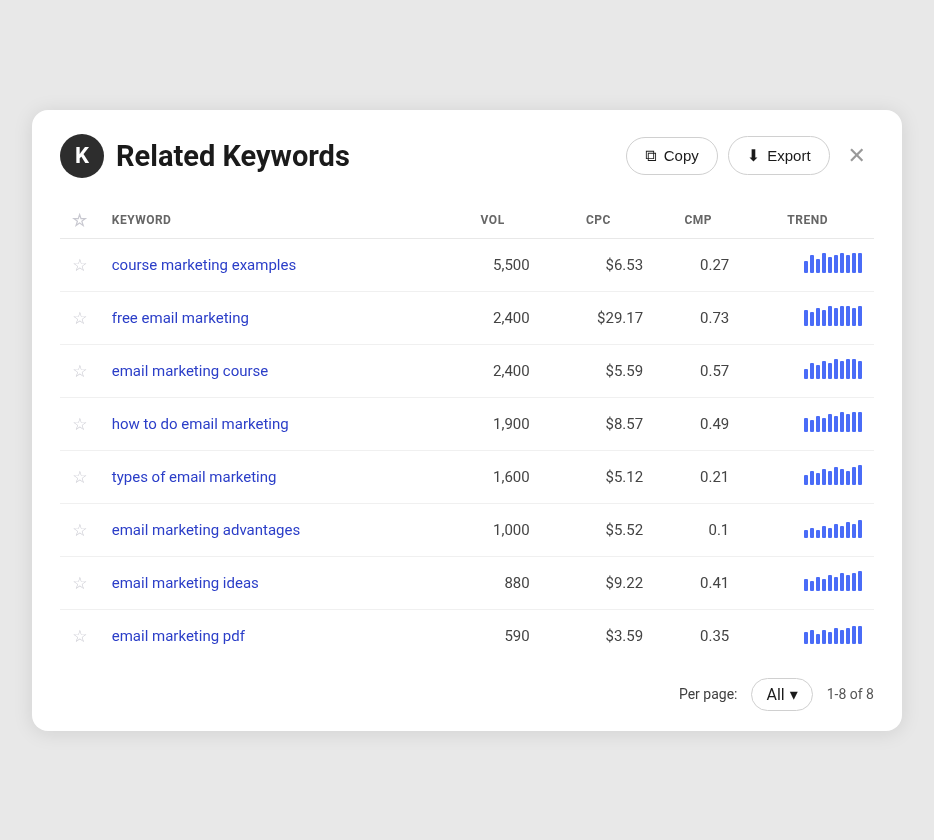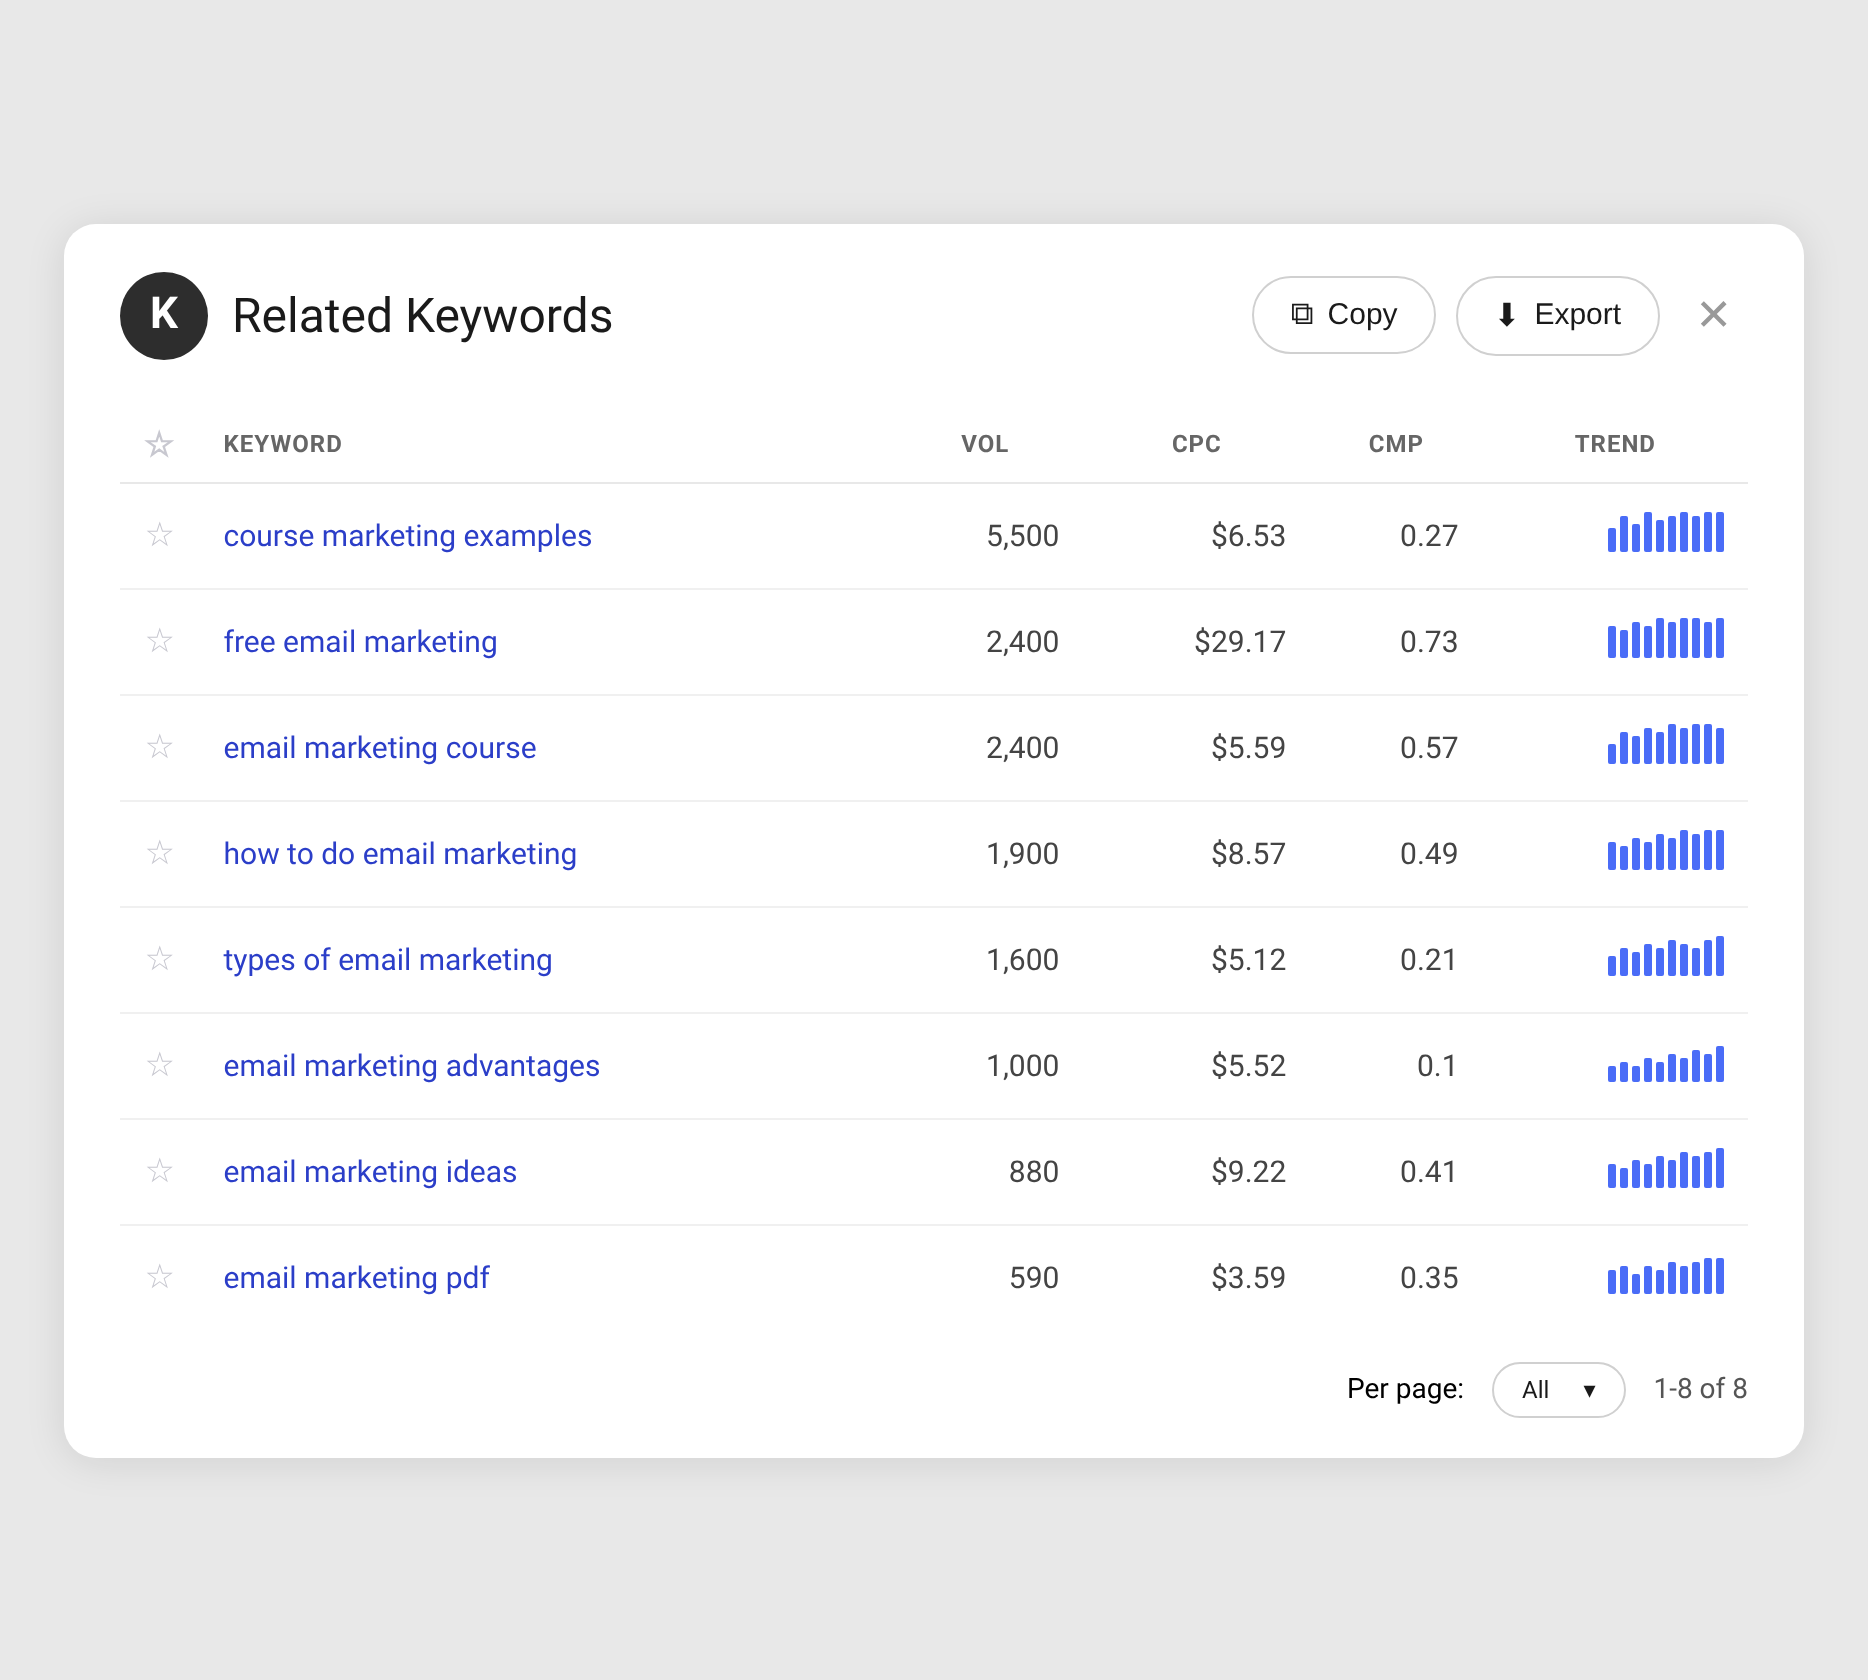--- a/index.html
+++ b/index.html
@@ -46,22 +46,22 @@
       background: #2d2d2d;
       display: flex;
       align-items: center;
       justify-content: center;
       color: white;
       font-weight: 700;
       font-size: 22px;
     }
 
     .header-title {
-      font-size: 24px;
-      font-weight: 400;
+      font-size: 29px;
+      font-weight: 700;
       color: #1a1a1a;
     }
 
     .header-actions {
       display: flex;
       align-items: center;
       gap: 10px;
     }
 
     .btn {
@@ -177,31 +177,31 @@
     .footer {
       display: flex;
       justify-content: flex-end;
       align-items: center;
       margin-top: 16px;
       gap: 14px;
     }
 
     .per-page-label {
       font-size: 14px;
-      color: #000000;
+      color: #404040;
     }
 
     .per-page-select {
       display: flex;
-      gap: 17px;
+      gap: 5px;
       padding: 6px 14px;
       border-radius: 20px;
       border: 1.5px solid #d0d0d0;
       background: #fff;
-      font-size: 12px;
+      font-size: 16px;
       color: #1a1a1a;
       cursor: pointer;
     }
 
     .pagination-info {
       font-size: 14px;
       color: #555;
     }
   </style>
 </head>

